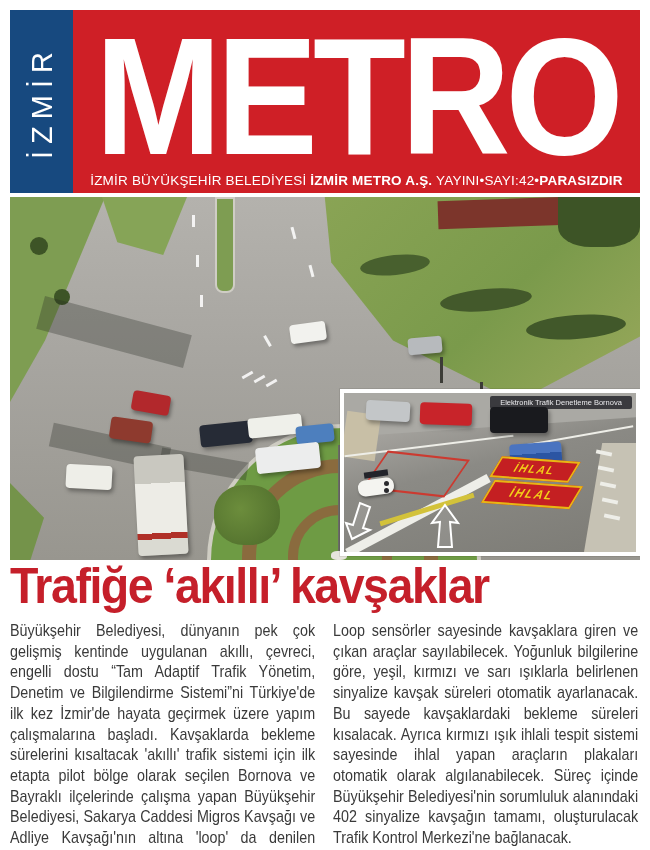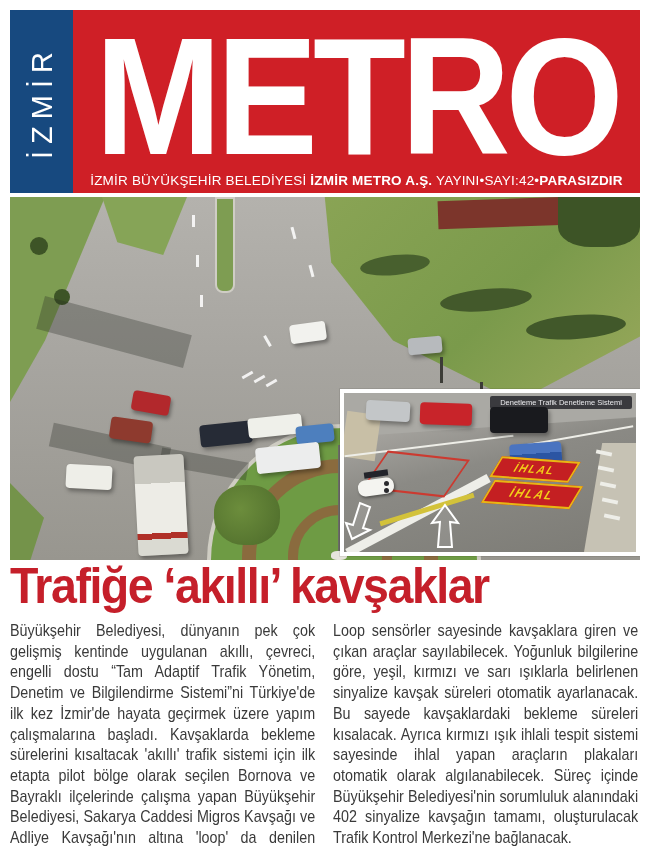--- a/index.html
+++ b/index.html
@@ -130,21 +130,21 @@
     <div class="pole" style="left:470px;top:185px;height:30px;"></div>
     <div class="pole" style="left:415px;top:210px;height:24px;"></div>
 
     <div class="inset">
       <div class="abs" style="left:0;top:0;width:292px;height:44px;background:#aaa9a4;
                   clip-path:polygon(0 0,100% 0,100% 55%,0 100%);"></div>
       <div class="abs" style="left:240px;top:50px;width:52px;height:109px;background:#c6c2b4;
                   clip-path:polygon(35% 0,100% 0,100% 100%,0 100%);"></div>
       <div class="abs" style="left:0;top:20px;width:34px;height:46px;background:#c8bfa6;transform:rotate(8deg);"></div>
 
-      <div class="inset-banner">Denetleme Trafik Denetleme Sistemi</div>
+      <div class="inset-banner">Elektronik Trafik Denetleme Bornova</div>
 
       <div class="iline" style="left:0;top:52px;width:170px;height:2px;transform:rotate(-7deg);"></div>
       <div class="iline" style="left:178px;top:42px;width:112px;height:2px;transform:rotate(-10deg);"></div>
       <div class="iline" style="left:-6px;top:118px;width:160px;height:9px;transform:rotate(-28deg);"></div>
       <div class="abs" style="left:34px;top:114px;width:98px;height:5px;background:#d3c23a;transform:rotate(-17deg);"></div>
 
       <div class="iline" style="left:252px;top:58px;width:16px;height:4px;transform:rotate(12deg);"></div>
       <div class="iline" style="left:254px;top:74px;width:16px;height:4px;transform:rotate(12deg);"></div>
       <div class="iline" style="left:256px;top:90px;width:16px;height:4px;transform:rotate(12deg);"></div>
       <div class="iline" style="left:258px;top:106px;width:16px;height:4px;transform:rotate(12deg);"></div>

